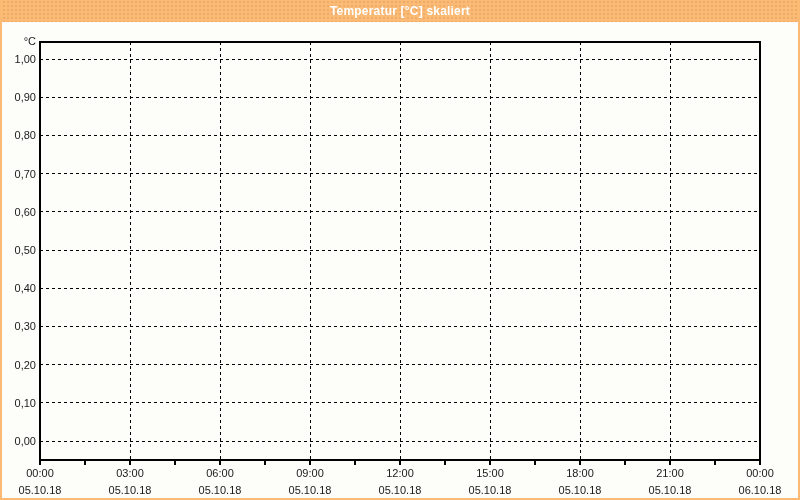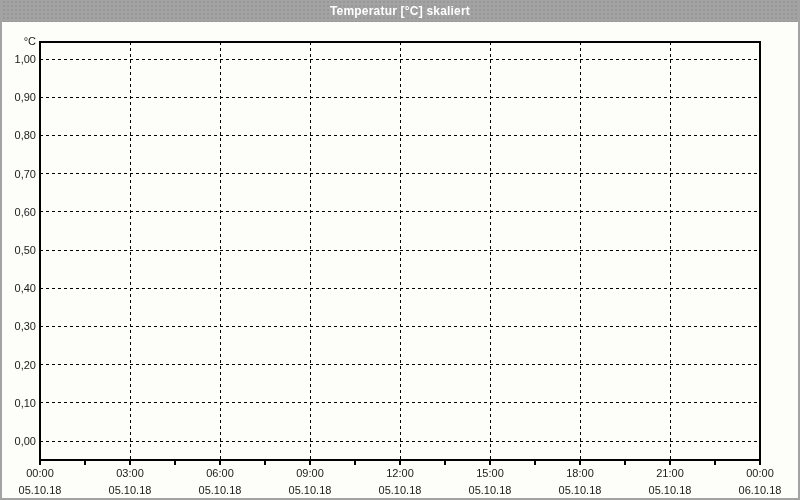--- a/index.html
+++ b/index.html
@@ -4,21 +4,21 @@
 <style>
   html, body { margin: 0; padding: 0; }
   body {
     width: 800px; height: 500px;
     font-family: "Liberation Sans", sans-serif;
     overflow: hidden;
   }
   .window {
     width: 800px; height: 500px;
     box-sizing: border-box;
-    background: #a3a3a3;
+    background: #fdba74;
     padding: 0 2px 2px 2px;
   }
   .titlebar {
     height: 22px;
     display: flex;
     align-items: center;
     justify-content: center;
     background-image: radial-gradient(rgba(0,0,0,0.12) 0.5px, transparent 1px);
     background-size: 4px 4px;
   }

